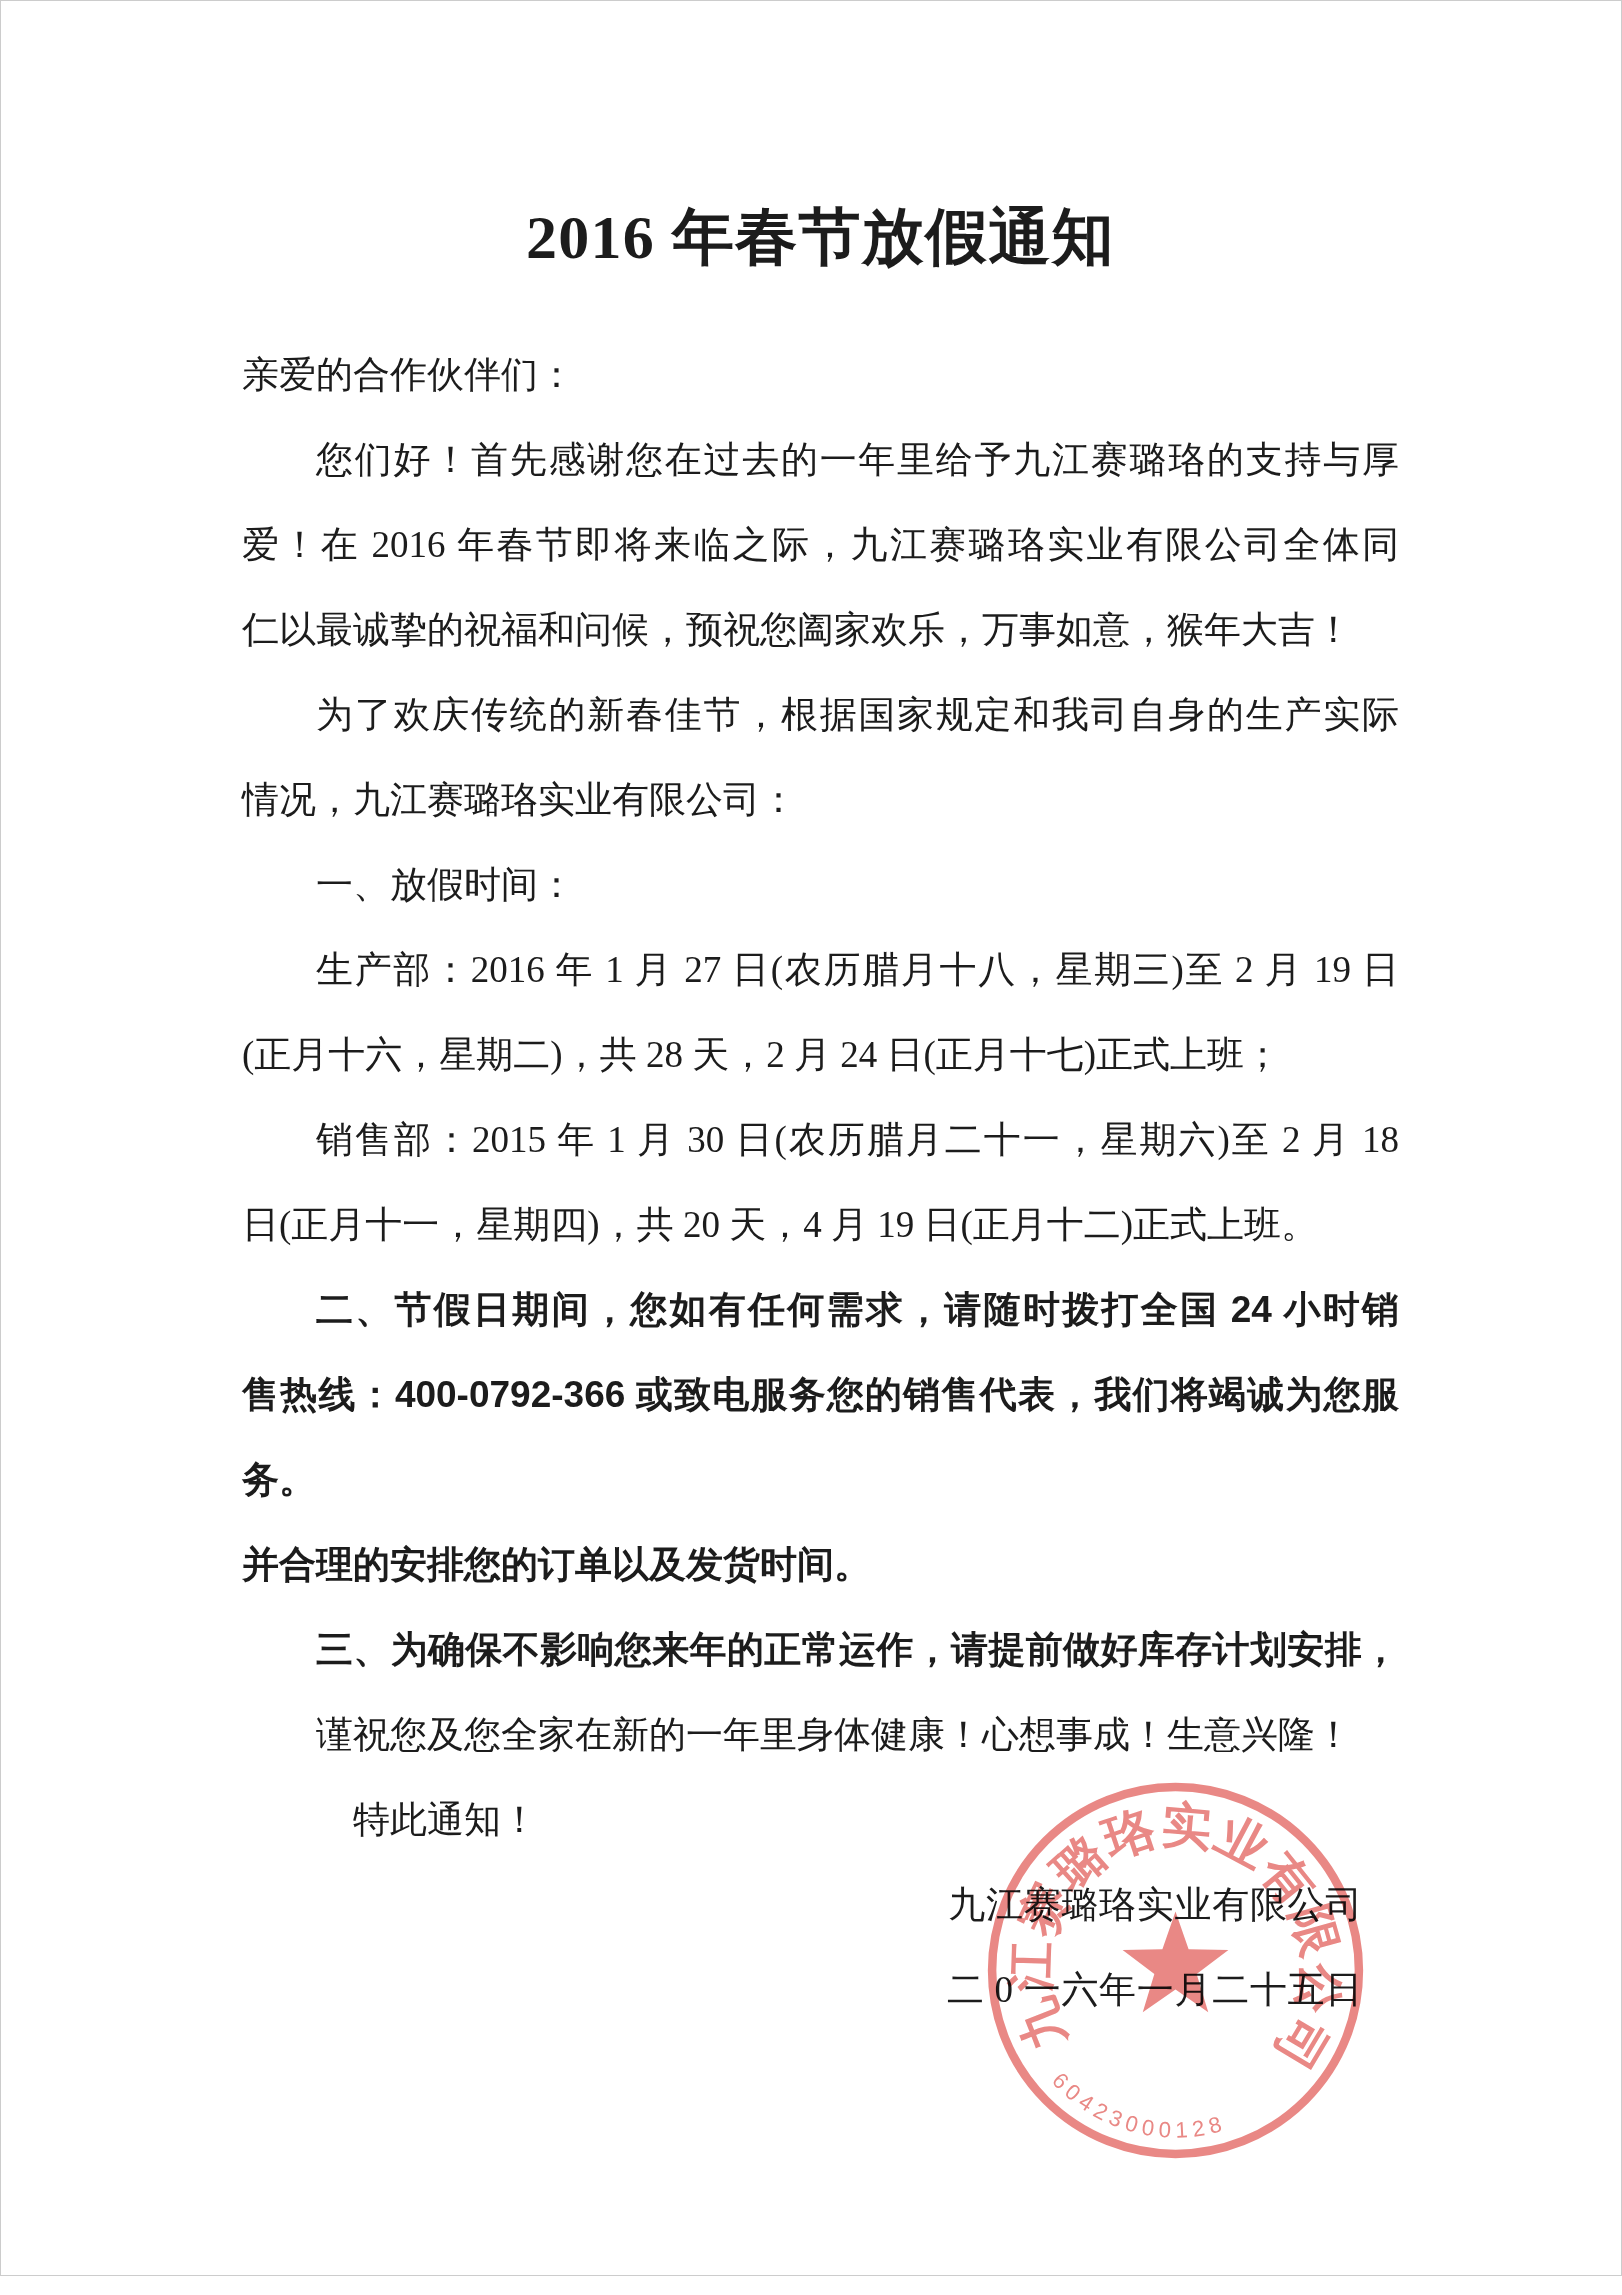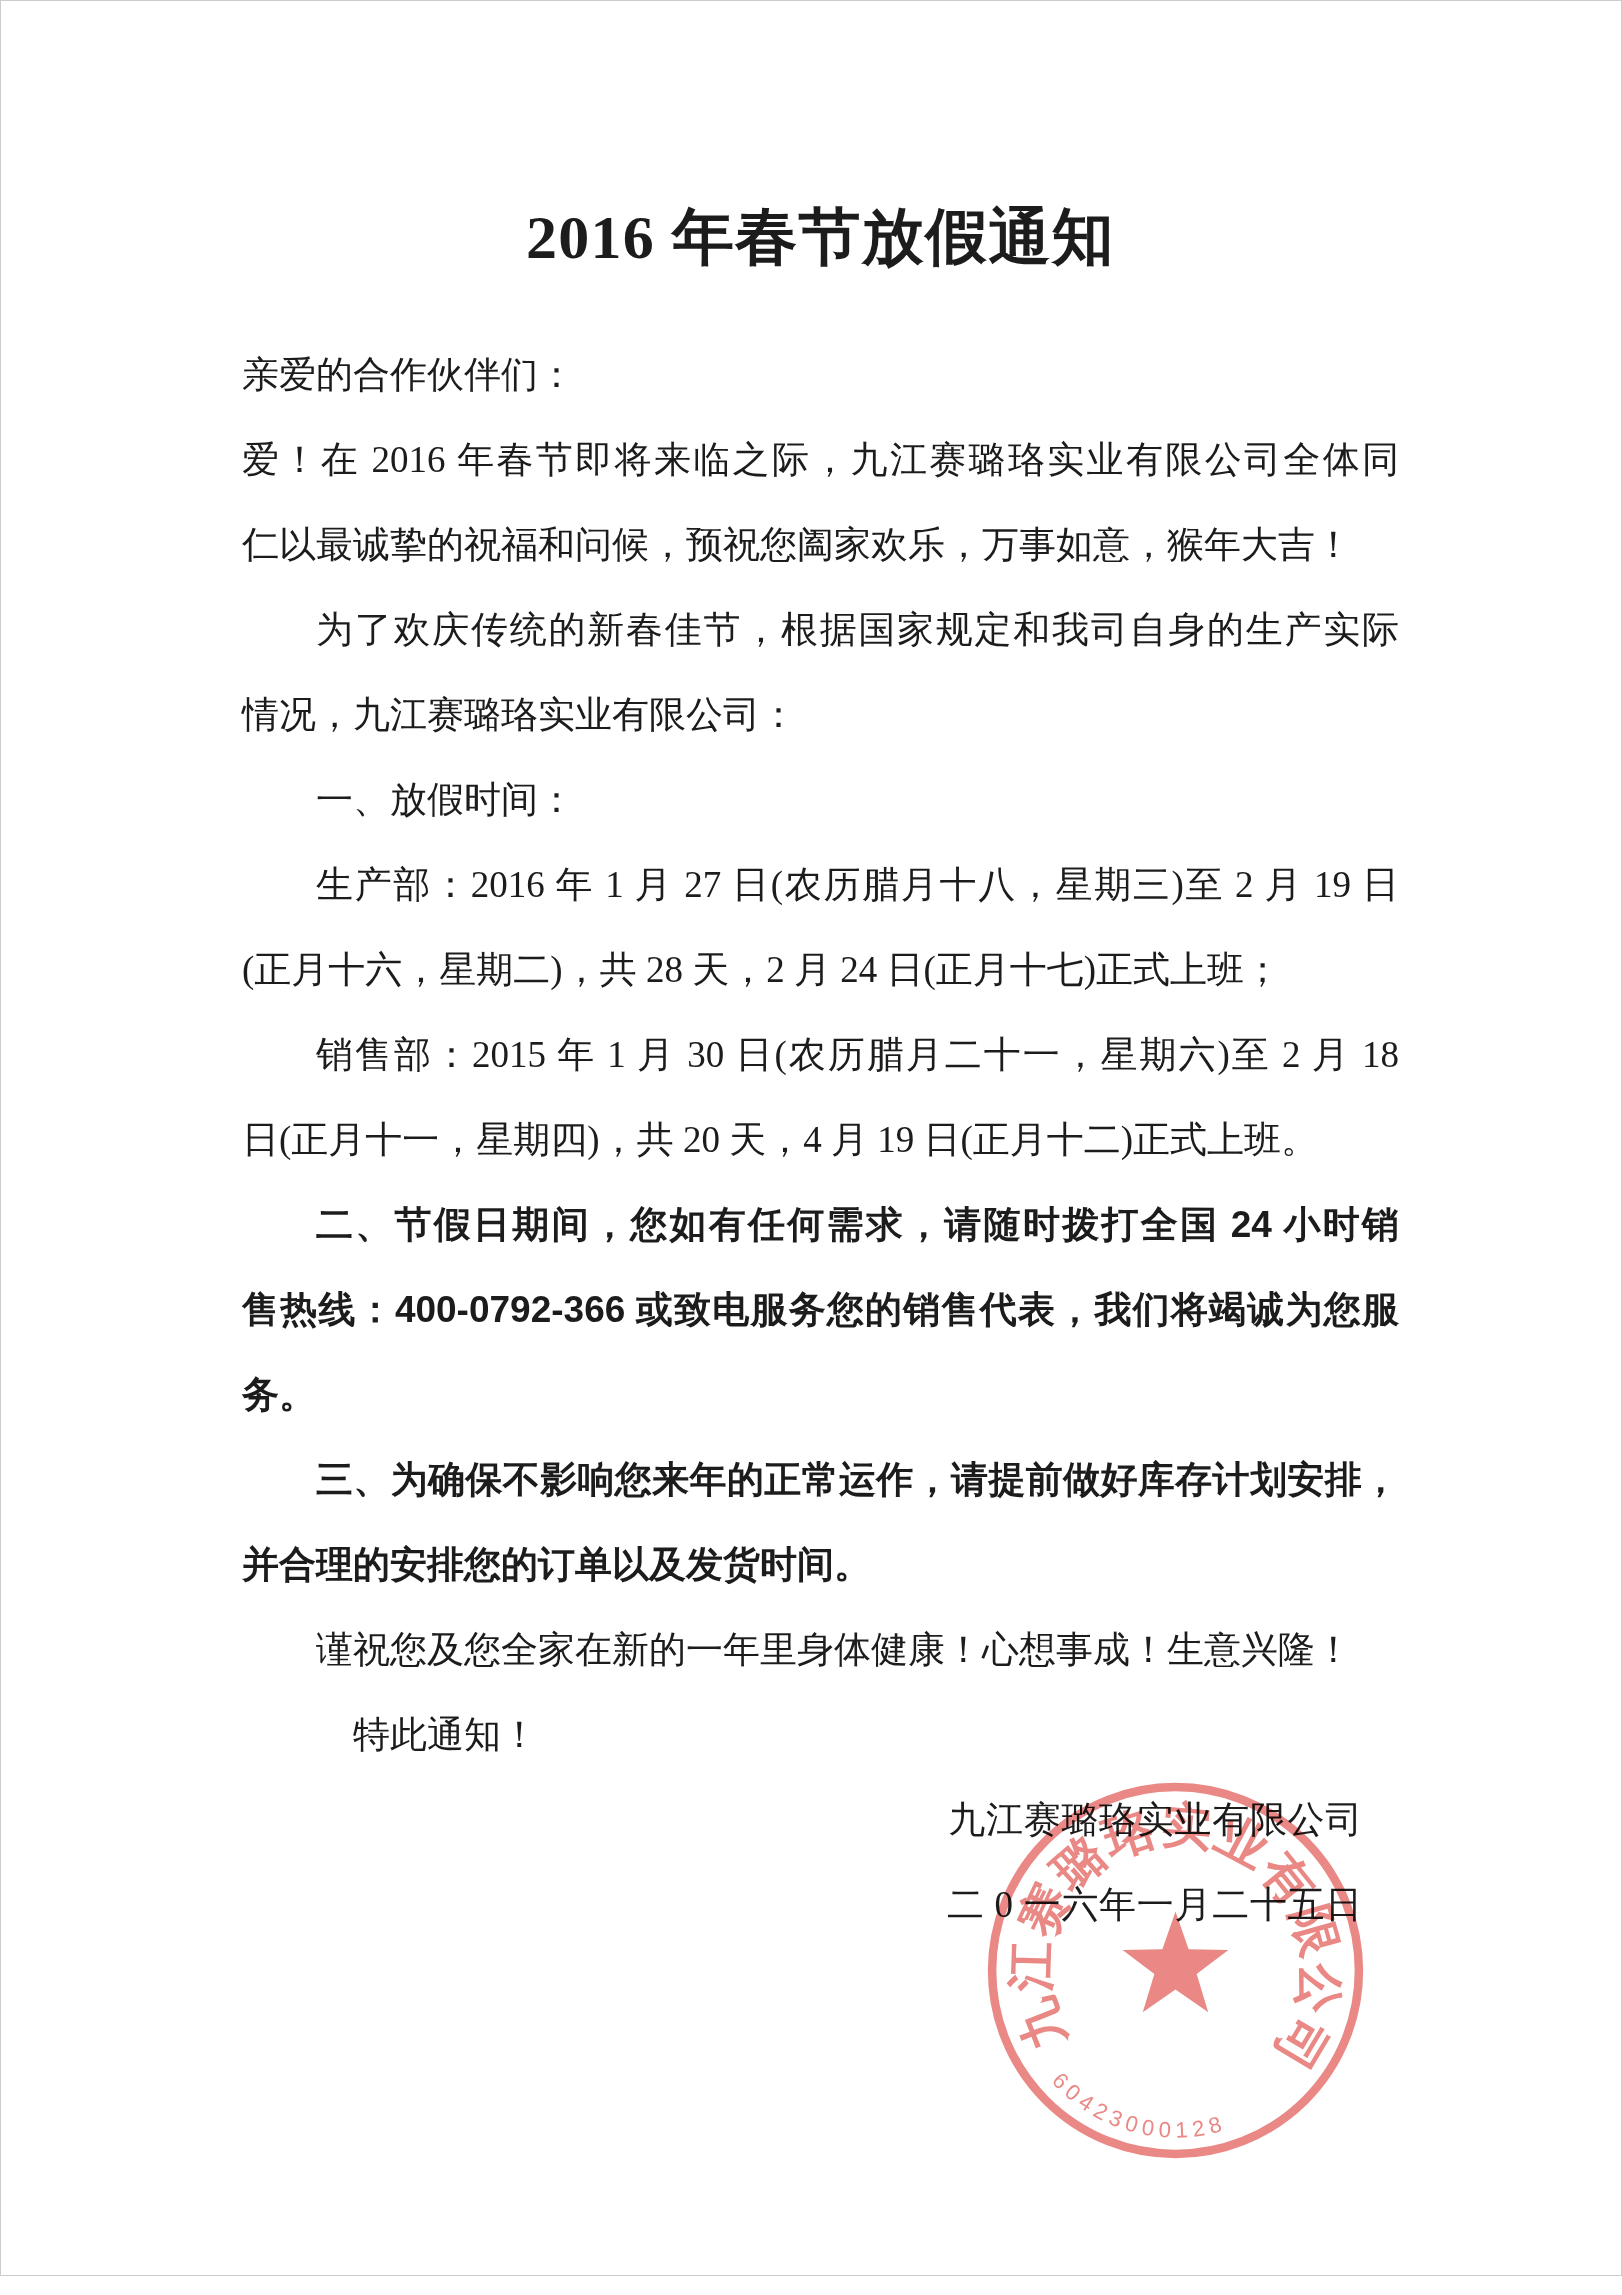--- a/index.html
+++ b/index.html
@@ -79,34 +79,35 @@
 </style>
 </head>
 <body>
 
 <div class="page">
 
   <h1 class="title">2016 年春节放假通知</h1>
 
   <div class="doc-body" id="doc-body">
       <div class="line"><span>亲爱的合作伙伴们：</span></div>
+      <div class="line indent justify"><span>您们好！首先感谢您在过去的一年里给予九江赛璐珞的支持与厚</span></div>
       <div class="line justify"><span>爱！在 2016 年春节即将来临之际，九江赛璐珞实业有限公司全体同</span></div>
       <div class="line"><span>仁以最诚挚的祝福和问候，预祝您阖家欢乐，万事如意，猴年大吉！</span></div>
       <div class="line indent justify"><span>为了欢庆传统的新春佳节，根据国家规定和我司自身的生产实际</span></div>
       <div class="line"><span>情况，九江赛璐珞实业有限公司：</span></div>
       <div class="line indent"><span>一、放假时间：</span></div>
       <div class="line indent justify"><span>生产部：2016 年 1 月 27 日(农历腊月十八，星期三)至 2 月 19 日</span></div>
       <div class="line"><span>(正月十六，星期二)，共 28 天，2 月 24 日(正月十七)正式上班；</span></div>
       <div class="line indent justify"><span>销售部：2015 年 1 月 30 日(农历腊月二十一，星期六)至 2 月 18</span></div>
       <div class="line"><span>日(正月十一，星期四)，共 20 天，4 月 19 日(正月十二)正式上班。</span></div>
       <div class="line indent justify bold"><span>二、节假日期间，您如有任何需求，请随时拨打全国 </span><span class="num">24</span><span> 小时销</span></div>
       <div class="line justify bold"><span>售热线：</span><span class="num">400-0792-366</span><span> 或致电服务您的销售代表，我们将竭诚为您服</span></div>
       <div class="line bold"><span>务。</span></div>
+      <div class="line bold hei"><span>并合理的安排您的订单以及发货时间。</span></div>
       <div class="line indent justify bold hei"><span>三、为确保不影响您来年的正常运作，请提前做好库存计划安排，</span></div>
-      <div class="line bold hei"><span>并合理的安排您的订单以及发货时间。</span></div>
       <div class="line indent"><span>谨祝您及您全家在新的一年里身体健康！心想事成！生意兴隆！</span></div>
       <div class="line indent3"><span>特此通知！</span></div>
     </div>
 
   <div class="sign-block">
     <div class="line sign">九江赛璐珞实业有限公司</div>
     <div class="line sign">二 0 一六年一月二十五日</div>
   </div>
 
   <svg class="seal" viewBox="-300 -300 600 600" xmlns="http://www.w3.org/2000/svg">

